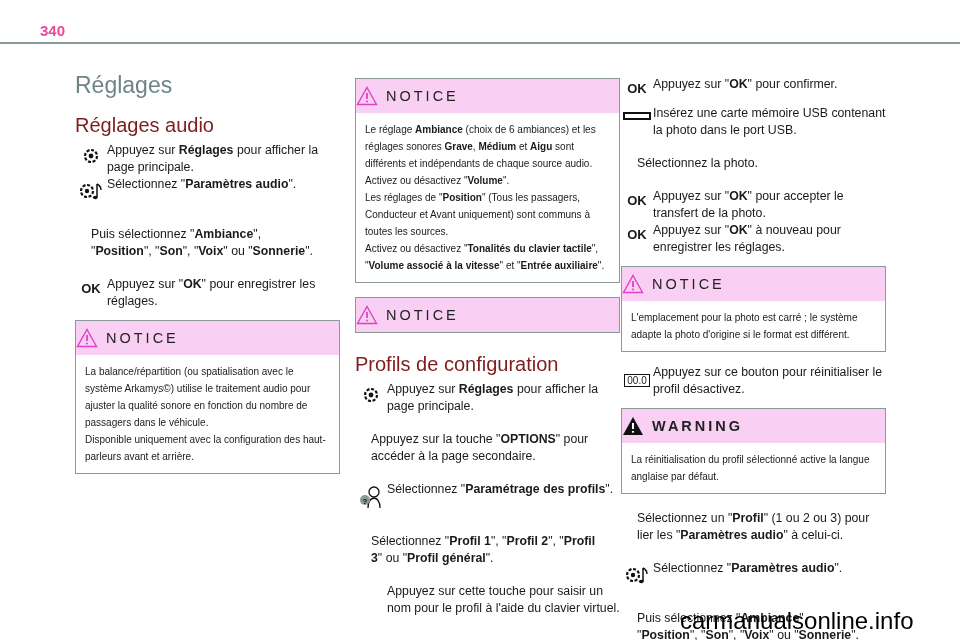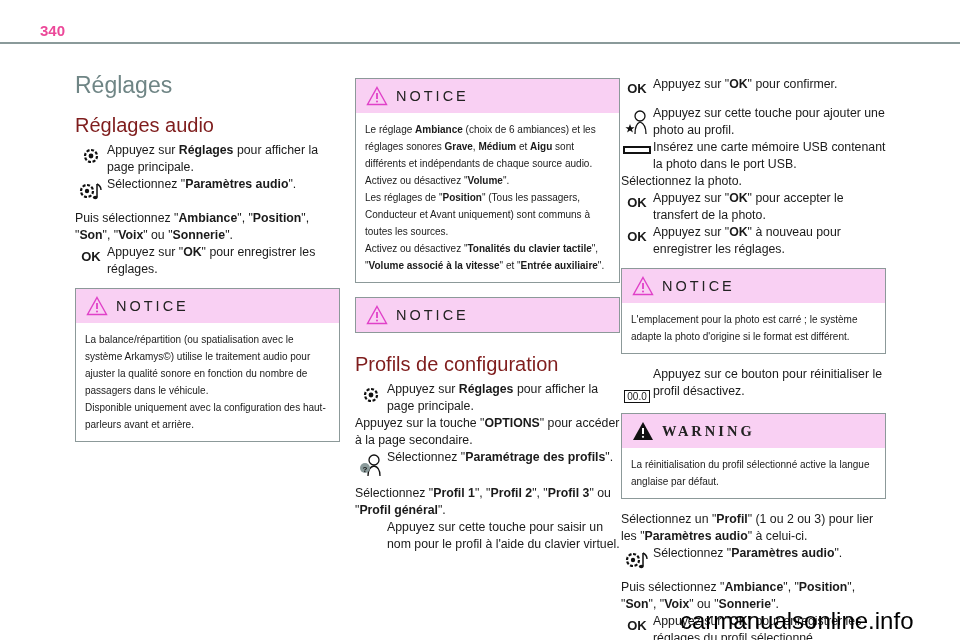--- a/index.html
+++ b/index.html
@@ -7,26 +7,26 @@
          font-family:"Liberation Sans", sans-serif; color:#1a1a1a; }
   .page-num { position:absolute; left:40px; top:22px; font-size:15px; font-weight:bold; color:#ec4899; }
   .topline { position:absolute; left:0; top:42px; width:960px; height:2px; background:#8a9a9a; }
   .col { position:absolute; top:70px; width:265px; font-size:12.3px; line-height:17px; }
   .col1 { left:75px; } .col2 { left:355px; } .col3 { left:621px; }
   .title-light { font-size:23px; color:#6f8585; margin:0 0 12px 0; line-height:30px; }
   .h2 { font-size:20px; font-weight:normal; color:#7f1d1d; margin:0 0 4px 0; line-height:26px; }
   .step { display:flex; align-items:flex-start; margin:0; }
   .step .ic { width:32px; flex:0 0 32px; display:flex; justify-content:center; padding-top:4px; }
   .step .tx { flex:1; }
-  .p { margin:0; }
+  .p { margin:16px; }
   .gap { height:8px; }
   .box { border:1.5px solid #8c9999; margin:10px 0 12px 0; }
-  .box .hd { background:#f9d0f3; height:34px; display:flex; align-items:center; padding-left:10px; }
+  .box .hd { background:#f9d0f3; height:34px; display:flex; align-items:center; }
   .box .hd .lbl { font-size:14.5px; letter-spacing:3px; margin-left:8px; color:#222; }
-  .box .hd .lbl.warn { font-weight:bold;font-family:Liberation Serif, serif; }
+  .box .hd .lbl.warn { font-weight:bold; }
   .box .bd { padding:8px 9px 8px 9px; font-size:10px; line-height:17px; }
   .okglyph { font-weight:bold; font-size:13px; }
   .watermark { position:absolute; left:680px; top:607px; font-size:24px; color:#000000; }
   b { font-weight:bold; }
 </style>
 </head>
 <body>
 
 <div class="page-num">340</div>
 <div class="topline"></div>
@@ -143,30 +143,20 @@
 <div class="col col3" style="top:76px;">
   <div class="step">
     <div class="ic">
         <span class="okglyph">OK</span>
       </div>
     <div class="tx"><span>Appuyez sur "</span><b>OK</b><span>" pour confirmer.</span></div>
   </div>
   <div class="gap"></div>
   <div class="step">
     <div class="ic">
-        <svg width="26" height="26" viewBox="0 0 26 26">
-          <circle cx="16" cy="7" r="5" fill="none" stroke="#111" stroke-width="1.3"></circle>
-          <path d="M11 25 Q11 15 16 13 Q22 15 22 25" fill="none" stroke="#111" stroke-width="1.3"></path>
-          <path d="M6 15 L7.2 18.3 L10.6 18.3 L7.9 20.3 L8.9 23.6 L6 21.6 L3.1 23.6 L4.1 20.3 L1.4 18.3 L4.8 18.3 Z" fill="#111"></path>
-        </svg>
-      </div>
-    <div class="tx">Appuyez sur cette touche pour ajouter une photo au profil.</div>
-  </div>
-  <div class="step">
-    <div class="ic">
         <svg width="28" height="14" viewBox="0 0 28 14">
           <rect x="1" y="4" width="26" height="6" fill="none" stroke="#111" stroke-width="2"></rect>
         </svg>
       </div>
     <div class="tx">Insérez une carte mémoire USB contenant la photo dans le port USB.</div>
   </div>
   <p class="p">Sélectionnez la photo.</p>
   <div class="step">
     <div class="ic">
         <span class="okglyph">OK</span>
@@ -187,21 +177,21 @@
           <path d="M11 7 V13" stroke="#e040c8" stroke-width="1.8"></path>
           <circle cx="11" cy="15.6" r="1" fill="#e040c8"></circle>
         </svg>
         <span class="lbl">NOTICE</span>
       </div>
     <div class="bd">L'emplacement pour la photo est carré ; le système adapte la photo d'origine si le format est différent.</div>
   </div>
 
   <div class="step">
     <div class="ic">
-        <span style="border:1px solid #111;font-size:10px;line-height:11px;padding:0 2px;margin-top:20px;">00.0</span>
+        <span style="border:1px solid #111;font-size:10px;line-height:11px;padding:0 2px;margin-top:6px;">00.0</span>
       </div>
     <div class="tx">Appuyez sur ce bouton pour réinitialiser le profil désactivez.</div>
   </div>
 
   <div class="box">
     <div class="hd">
         <svg width="22" height="20" viewBox="0 0 22 20">
           <path d="M11 1 L21 19 H1 Z" fill="#111"></path>
           <path d="M11 7 V13" stroke="#fff" stroke-width="2"></path>
           <circle cx="11" cy="15.8" r="1.1" fill="#fff"></circle>

